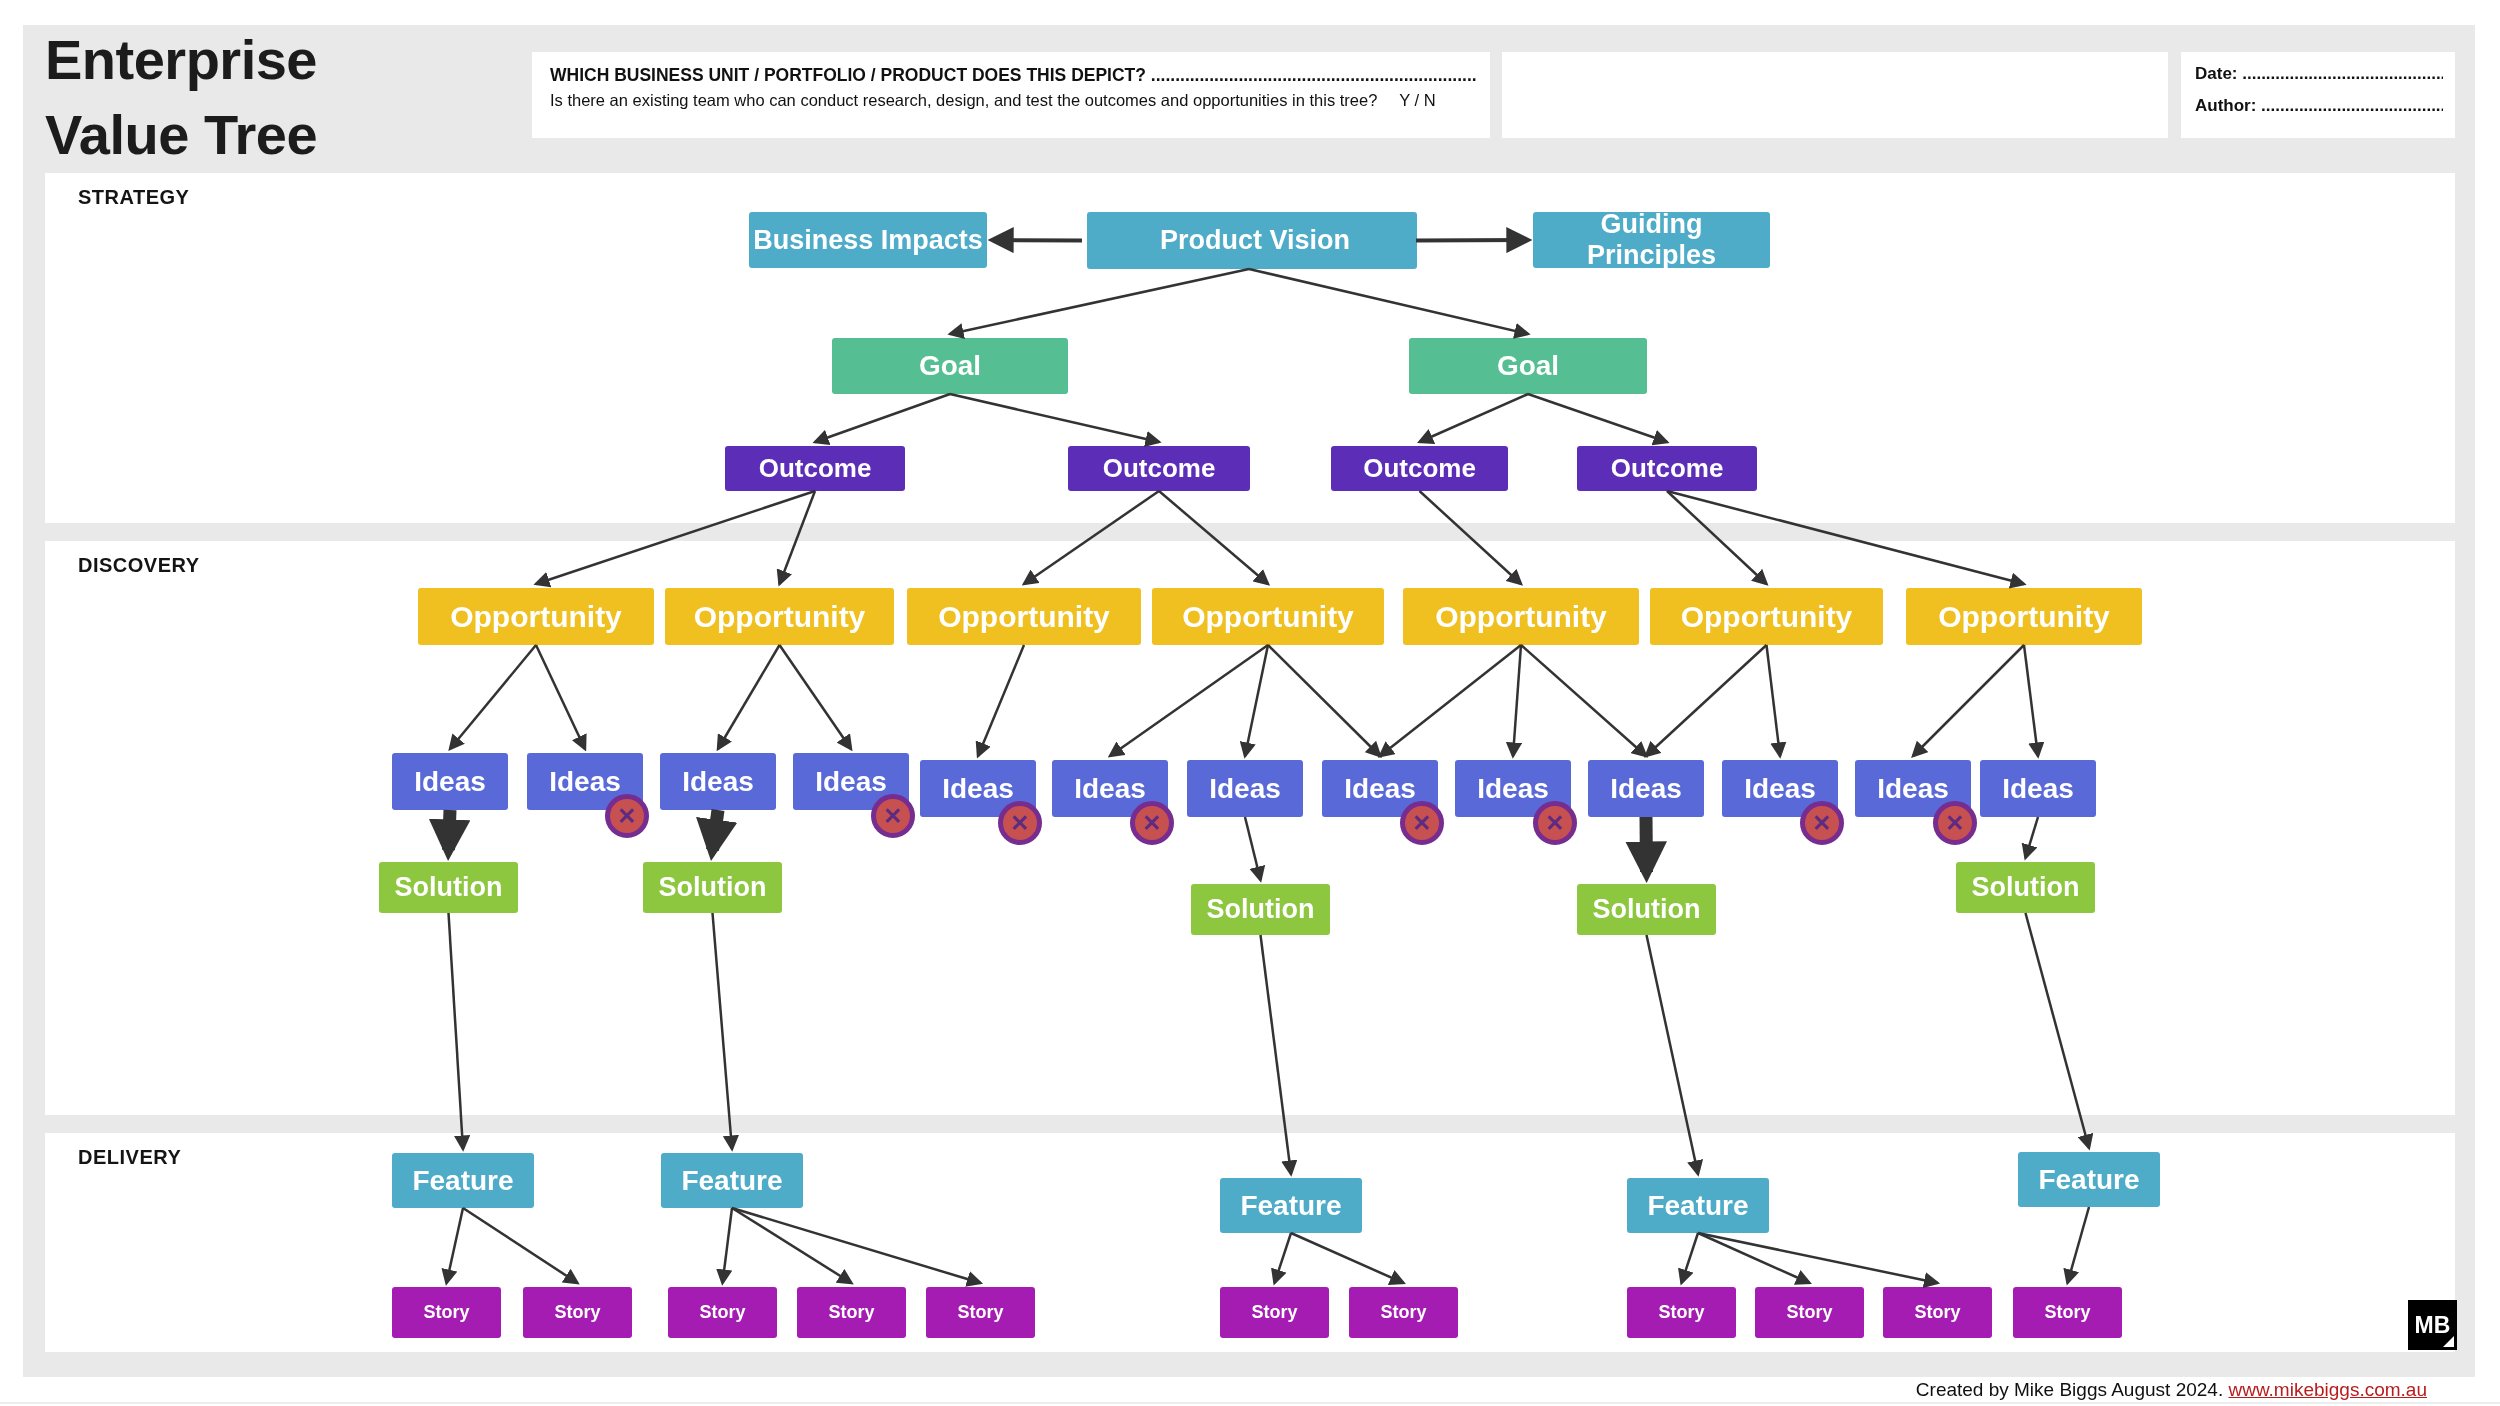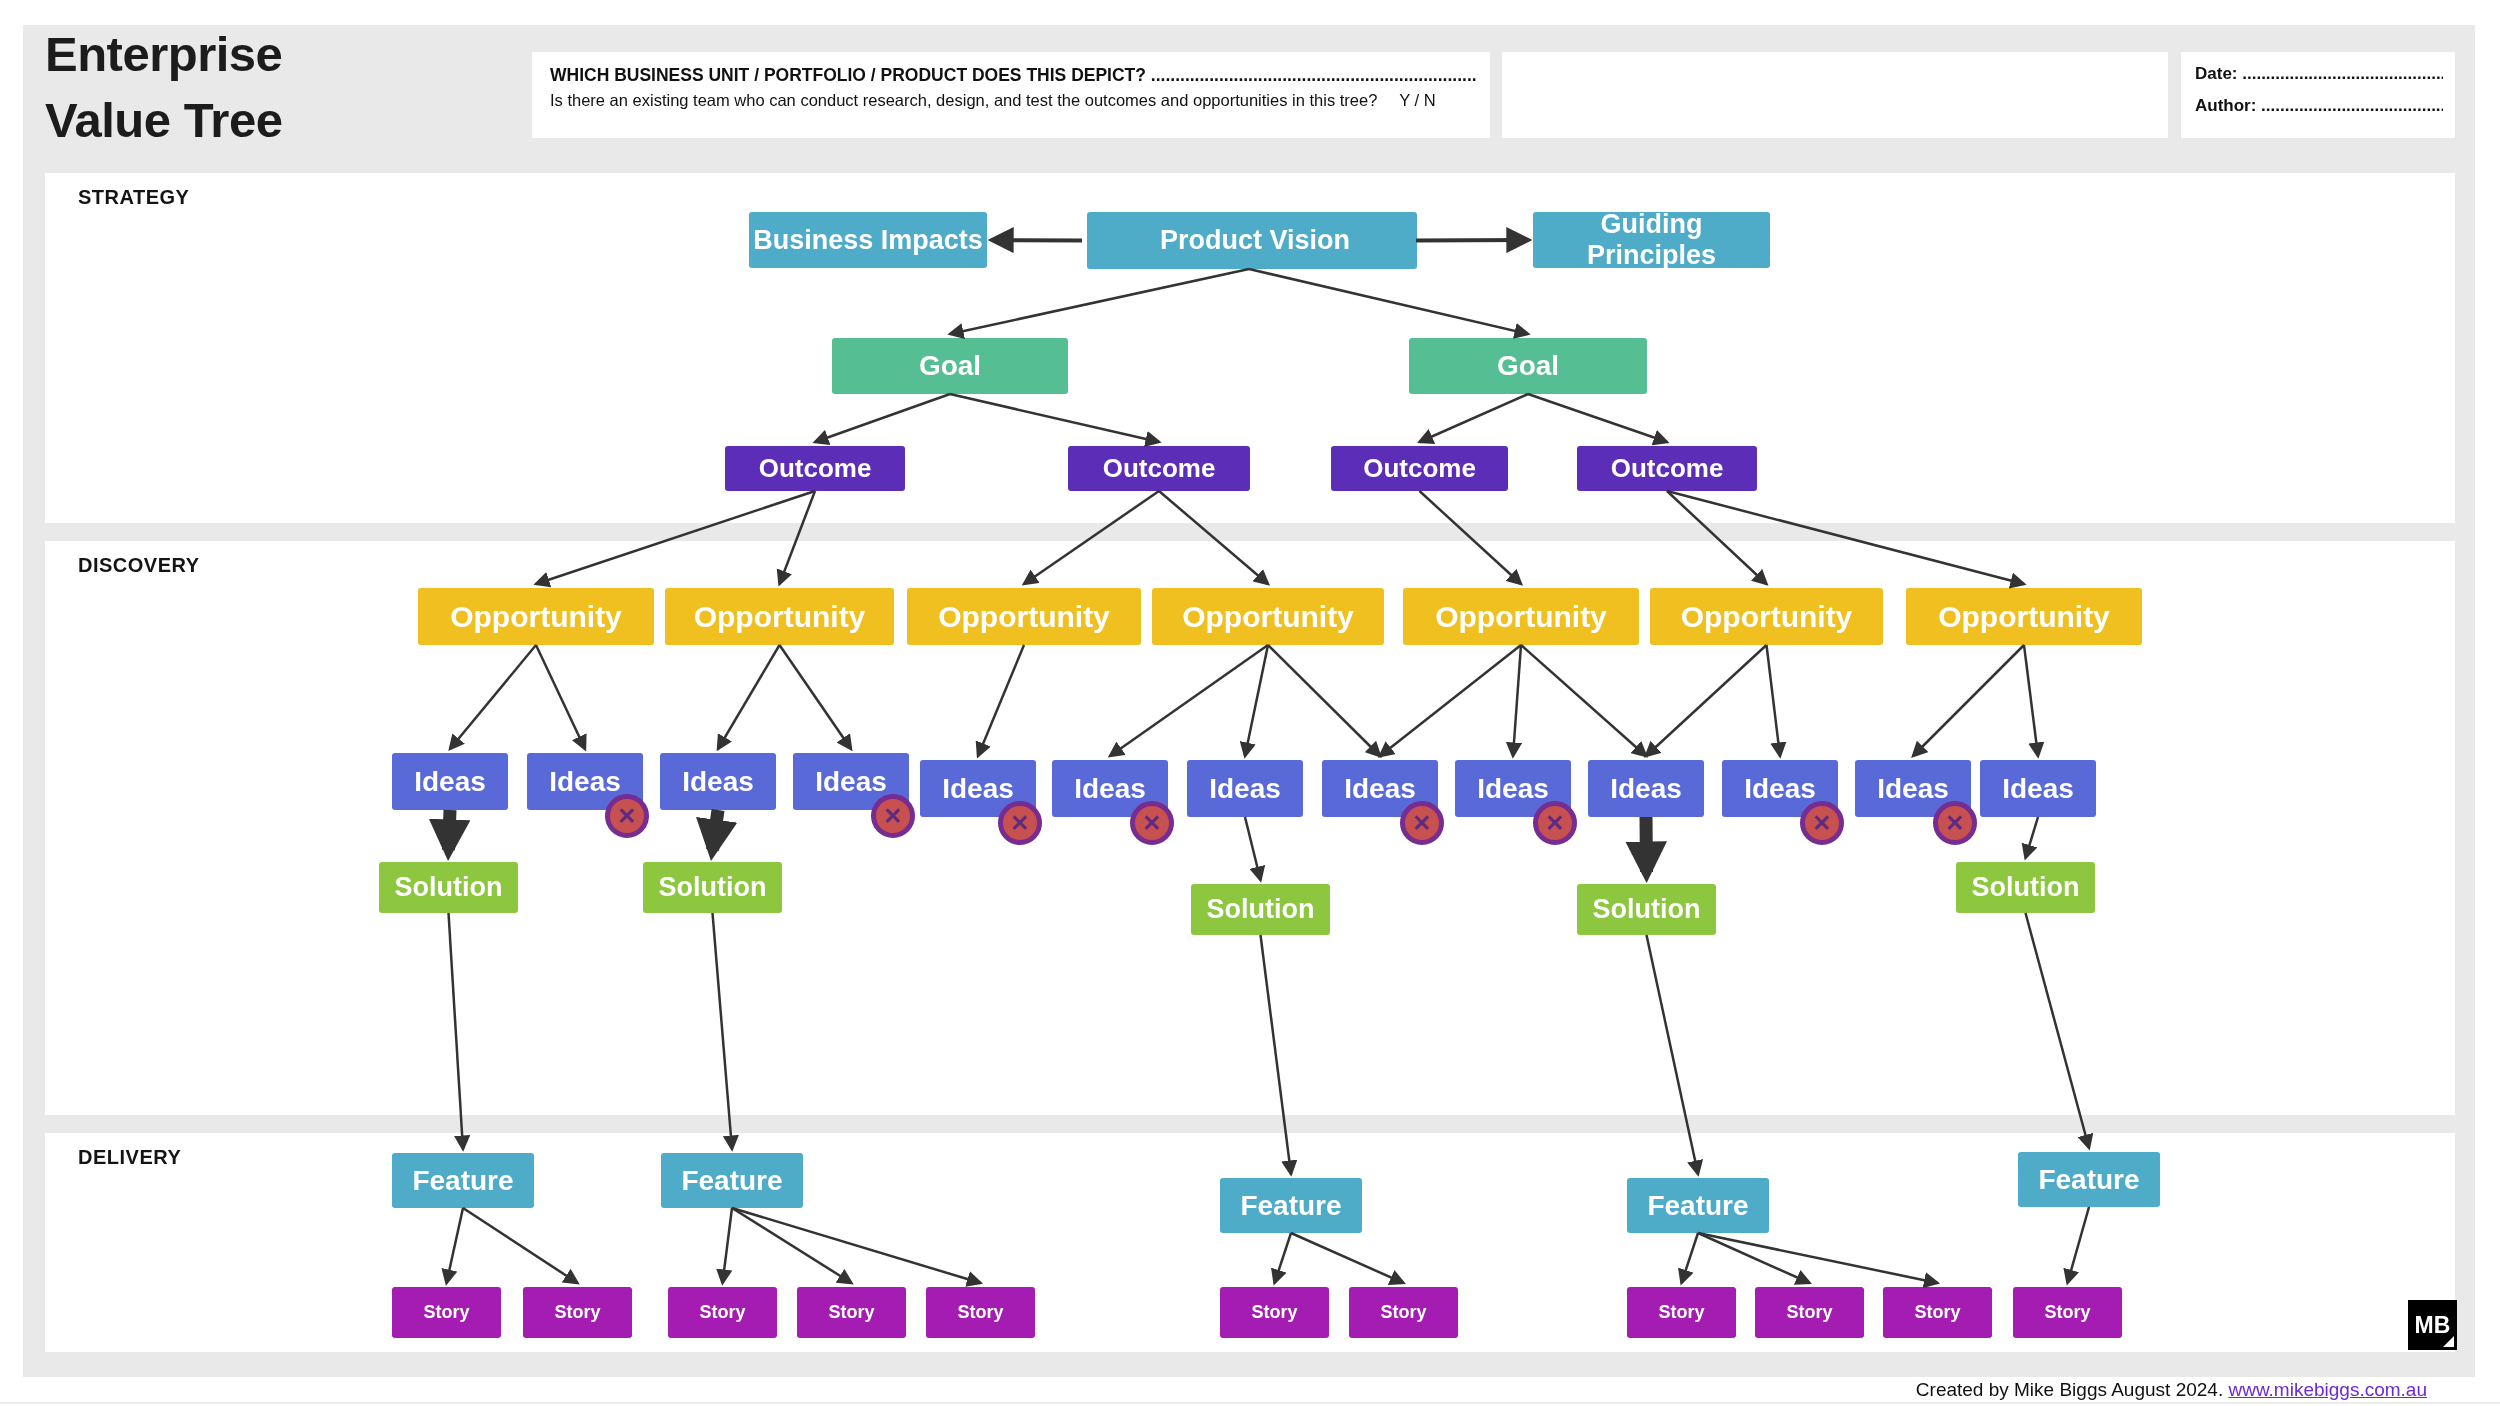--- a/index.html
+++ b/index.html
@@ -4,21 +4,21 @@
 <style>
   html,body{margin:0;padding:0;}
   body{width:2500px;height:1406px;position:relative;background:#ffffff;overflow:hidden;
        font-family:"Liberation Sans", sans-serif;}
   #panel{position:absolute;left:23px;top:25px;width:2452px;height:1352px;background:#e9e9e9;}
   .band{position:absolute;left:45px;width:2410px;background:#ffffff;}
   #band-strategy{top:173px;height:350px;}
   #band-discovery{top:541px;height:574px;}
   #band-delivery{top:1133px;height:219px;}
   .band-label{position:absolute;left:33px;top:13px;font-size:20px;font-weight:bold;color:#141414;letter-spacing:.5px;}
-  #title{position:absolute;left:45px;top:22px;font-size:49px;font-weight:800;color:#1c1c1c;line-height:1.34;letter-spacing:-0.5px;}
+  #title{position:absolute;left:45px;top:22px;font-size:56px;font-weight:800;color:#1c1c1c;line-height:1.34;letter-spacing:-0.5px;}
   
   .hbox{position:absolute;background:#ffffff;box-sizing:border-box;}
   #question-box{left:532px;top:52px;width:958px;height:86px;padding:13px 14px 0 18px;}
   #question-line1{font-size:17.5px;font-weight:bold;color:#111;white-space:nowrap;overflow:hidden;}
   #question-line2{font-size:16.5px;color:#111;margin-top:5px;white-space:nowrap;overflow:hidden;}
   #question-line2 .yn{margin-left:22px;}
   #blank-box{left:1502px;top:52px;width:666px;height:86px;}
   #meta-box{left:2181px;top:52px;width:274px;height:86px;padding:13px 12px 0 14px;}
   .meta-row{font-size:17px;font-weight:bold;color:#111;white-space:nowrap;overflow:hidden;line-height:1.0;}
   .meta-row + .meta-row{margin-top:15px;}
@@ -36,21 +36,21 @@
   .t-story{font-size:18px;}
   .cross{position:absolute;width:44px;height:44px;border-radius:50%;box-sizing:border-box;
          display:flex;align-items:center;justify-content:center;font-size:23px;font-weight:bold;z-index:6;}
   #edges{position:absolute;left:0;top:0;z-index:5;pointer-events:none;}
   .edge{fill:none;}
   .edge.thin{stroke:#333;stroke-width:2.5px;}
   .edge.h{stroke:#333;stroke-width:4px;}
   .edge.thick{stroke:#333;stroke-width:13px;}
   
   #footer{position:absolute;right:73px;top:1379px;font-size:19px;color:#111;}
-  #footer a{color:#6d28d9;}
+  #footer a{color:#b91c1c;}
   #mb-logo{position:absolute;left:2408px;top:1300px;width:49px;height:50px;background:#000;
            color:#fff;display:flex;align-items:center;justify-content:center;
            font-size:23px;font-weight:bold;}
   #mb-corner{position:absolute;right:3px;bottom:3px;width:0;height:0;
              border-left:11px solid transparent;border-bottom:11px solid #fff;}
   #bottom-line{position:absolute;left:0;top:1402px;width:2500px;height:2px;background:#ededed;}
 </style>
 </head>
 <body>
 

